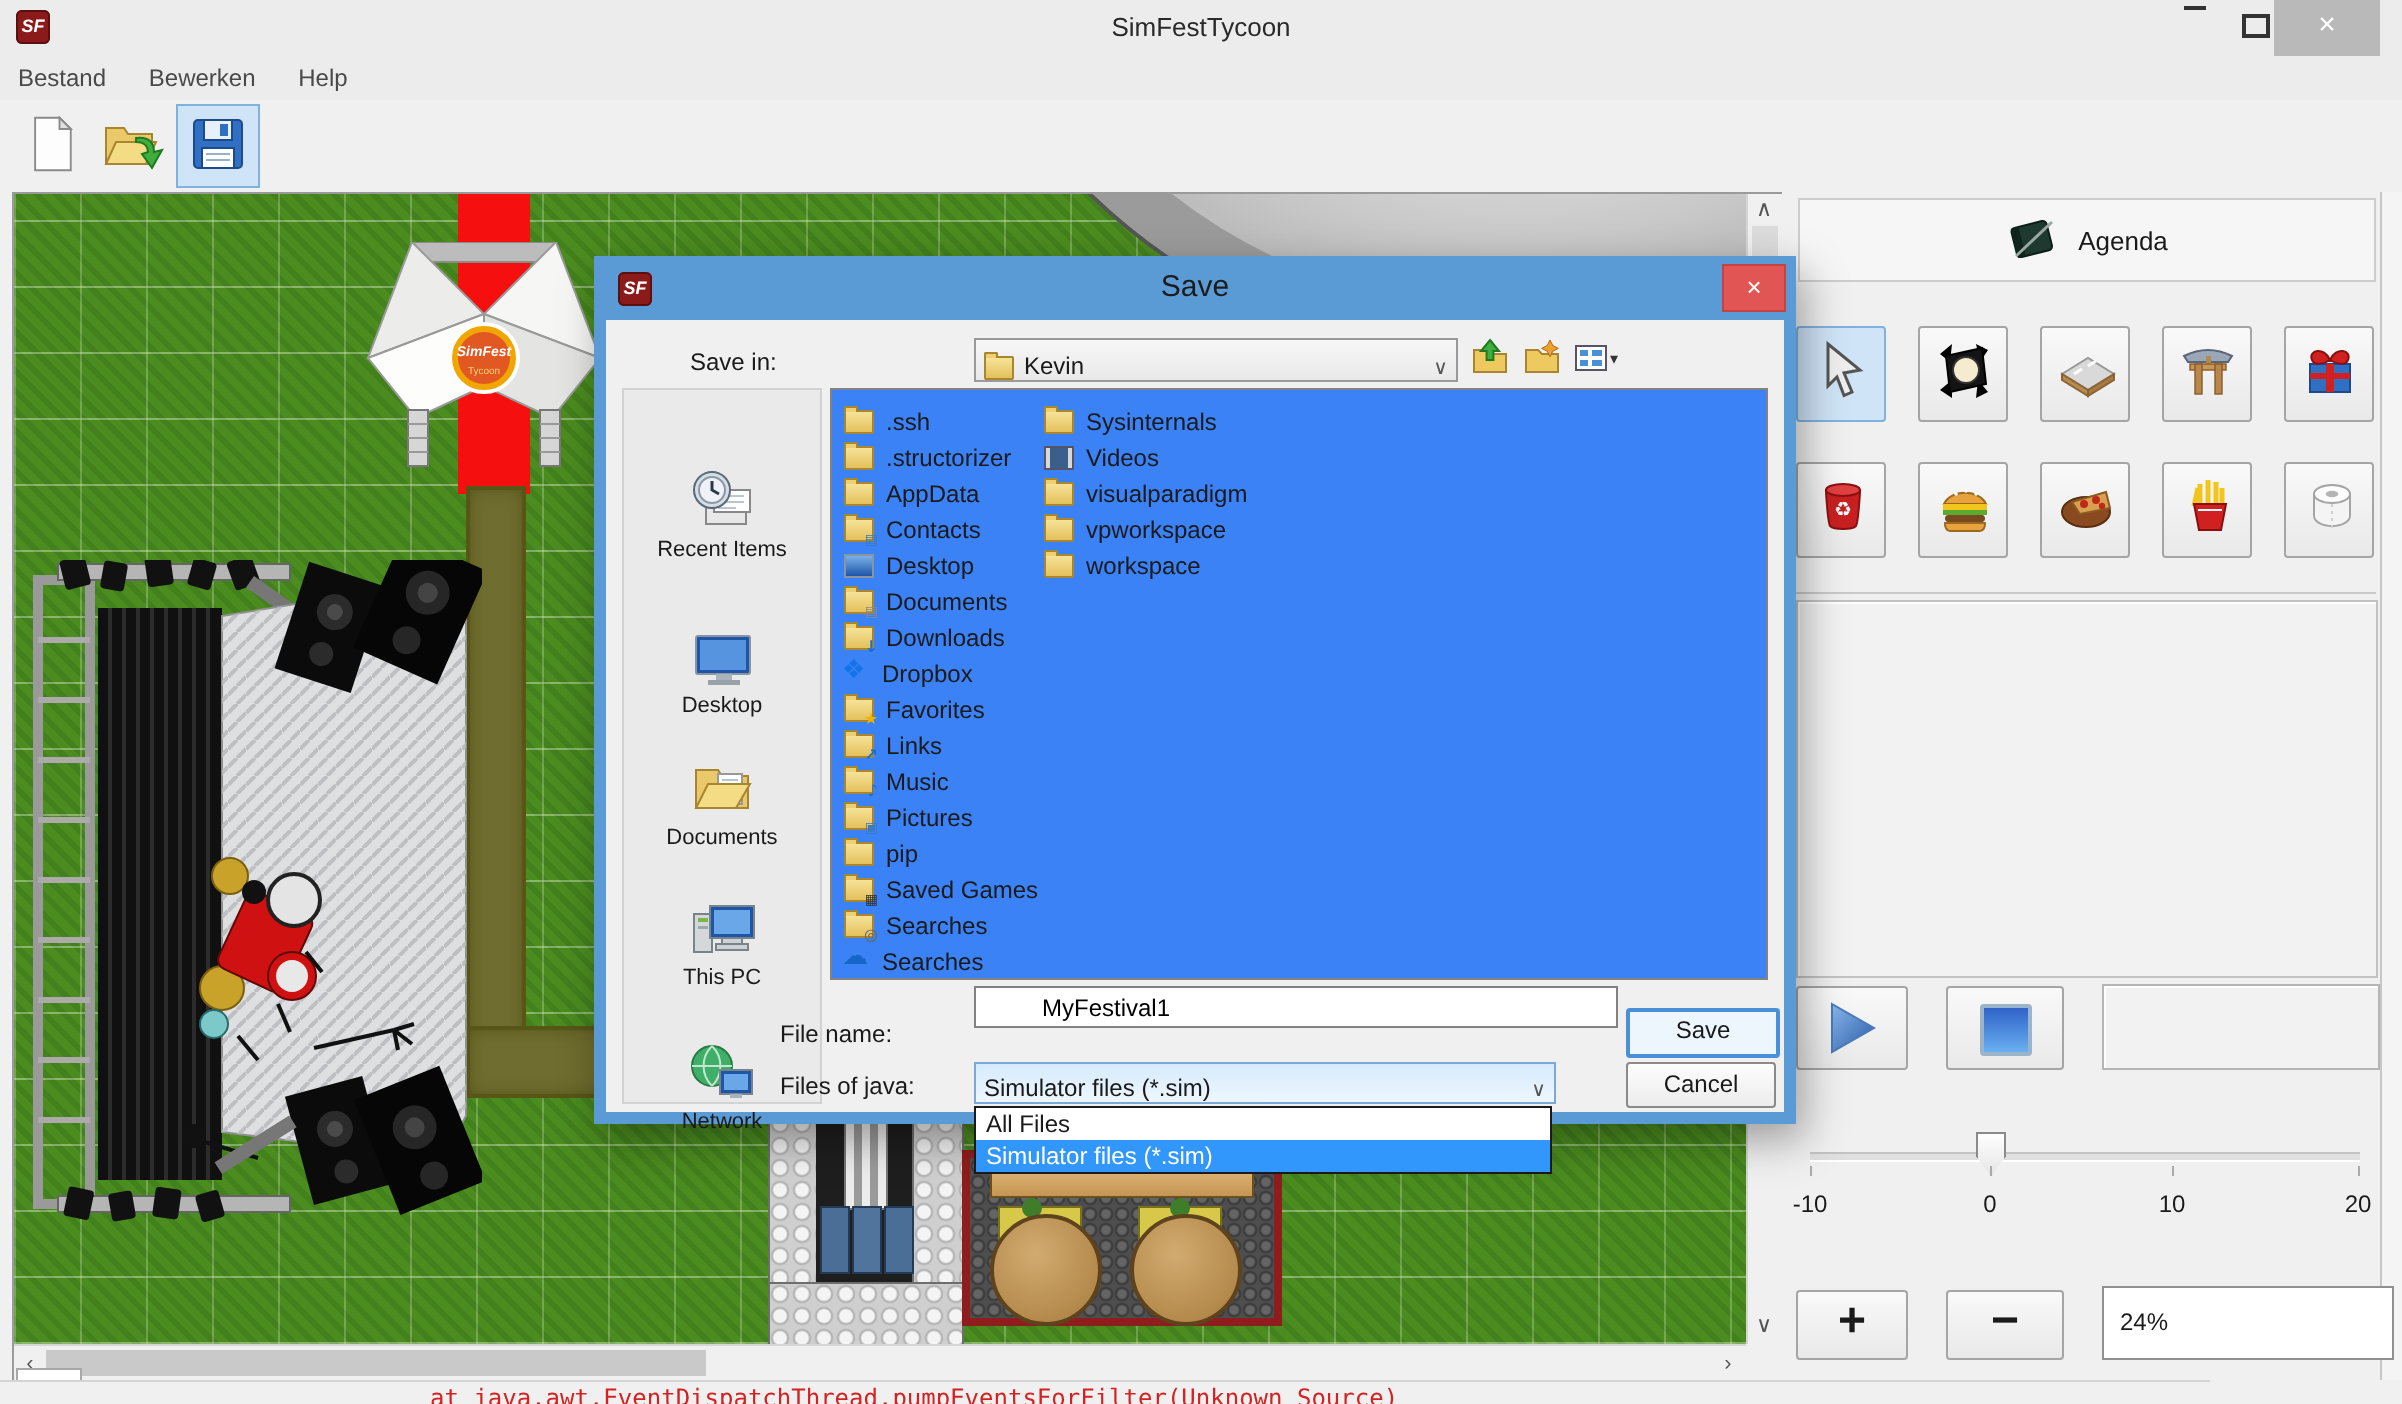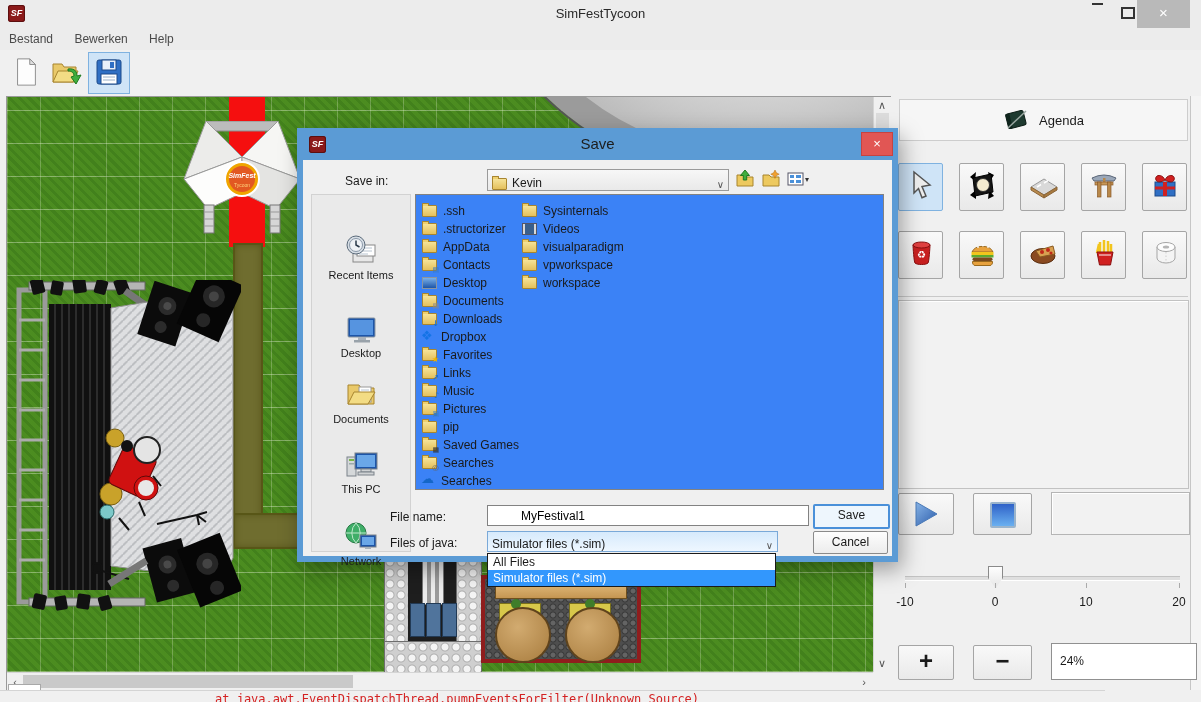--- a/index.html
+++ b/index.html
@@ -606,21 +606,21 @@
           <span class="fi ic-folder"></span>
           <span class="fname">vpworkspace</span>
         </div>
       <div class="abs fitem" style="left:106px;top:79px">
           <span class="fi ic-folder"></span>
           <span class="fname">workspace</span>
         </div>
     </div>
 
     <div class="abs lbl" style="left:87px;top:350px">File name:</div>
-    <input class="abs field" style="left: 184px; top: 345px; width: 283px; height: 19px; padding-left: 33px;" value="MyFestival1">
+    <input class="abs field" style="left: 184px; top: 333px; width: 283px; height: 19px; padding-left: 33px;" value="MyFestival1">
     <div class="abs lbl" style="left:87px;top:376px">Files of java:</div>
     <div class="abs combo typecombo" style="left:184px;top:371px;width:281px;height:19px">
       <span>Simulator files (*.sim)</span>
       <span class="arrow">∨</span>
     </div>
     <div class="abs dbtn primary" style="left:510px;top:344px">Save</div>
     <div class="abs dbtn" style="left:510px;top:371px">Cancel</div>
 
     <div class="abs popup">
       <div class="opt">All Files</div>

